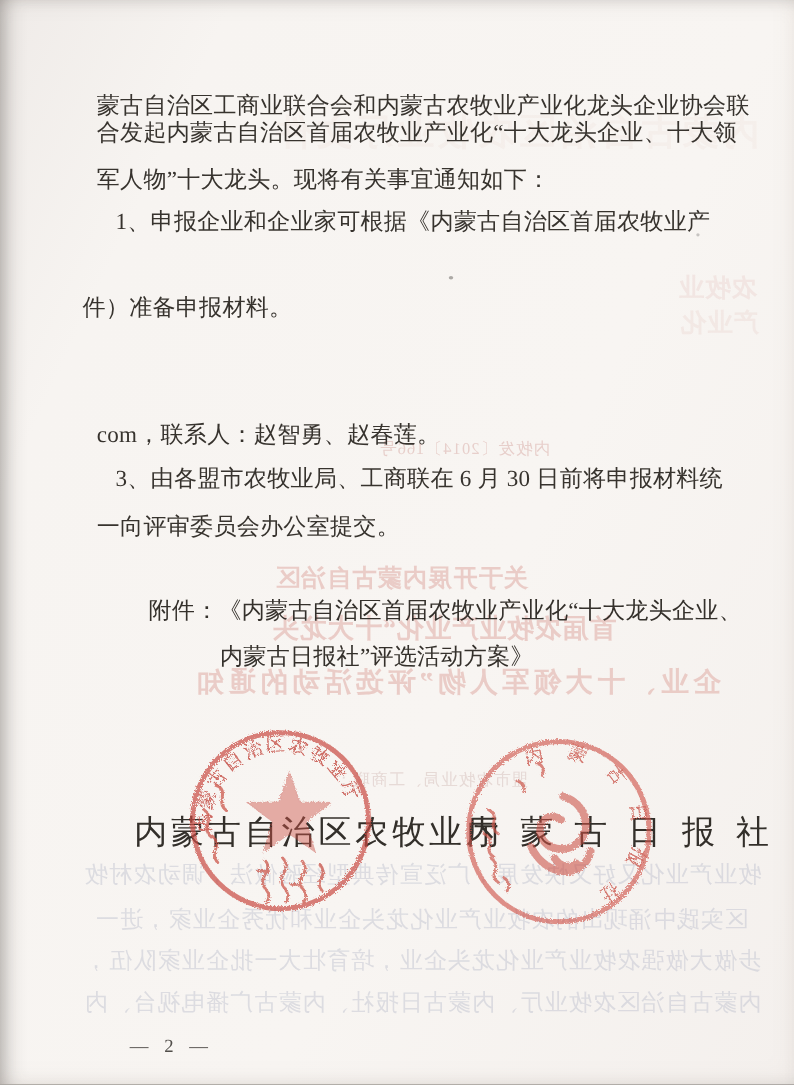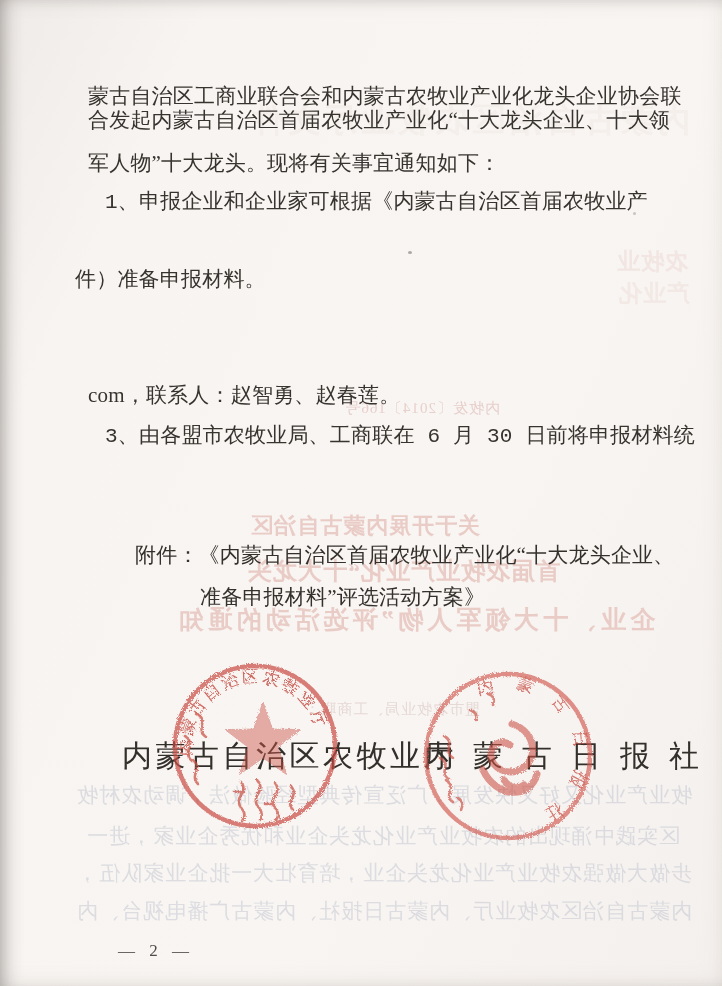--- a/index.html
+++ b/index.html
@@ -8,21 +8,21 @@
     background:linear-gradient(115deg,#efebe8 0%,#f7f4f1 18%,#f8f5f2 60%,#f4f0ed 100%);
     font-family:"Liberation Serif","DejaVu Serif",serif;
   }
   .edge-shadow{
     position:absolute;inset:0;pointer-events:none;
     box-shadow:inset 14px 0 20px -12px rgba(62,56,52,.45),
                inset 0 10px 24px -18px rgba(100,92,86,.35),
                inset -6px -8px 30px -18px rgba(150,130,120,.25);
   }
   .txt{position:absolute;white-space:nowrap;color:#37332e;font-size:21px;letter-spacing:.2px;}
-  .indent{left:105px;font-family:Liberation Mono, monospace;}
+  .indent{left:105px;}
   .att{color:#34302b;text-align:center;}
   .sig{font-size:30px;color:#332f2a;}
   .sig-left{left:122px;top:736px;letter-spacing:3.5px;}
   .sig-right{left:424px;top:736px;letter-spacing:19px;text-align:center;}
   .pagenum{left:118px;top:941px;font-size:17px;color:#514e4a;letter-spacing:5px;}
   
   .bleed{position:absolute;inset:0;transform:scaleX(-1);pointer-events:none;}
   .bleed .txt{letter-spacing:1px;}
   .bleed-title{font-weight:bold;color:#e2b3ad;opacity:.62;}
   .bleed-docnum{font-size:15px;color:#ddb6b1;opacity:.6;top:399px;left:222px;}
@@ -52,23 +52,24 @@
     <div class="txt bleed-gray" style="left:30px;top:897px;">内蒙古自治区农牧业厅、内蒙古日报社、内蒙古广播电视台、内</div>
   </div>
 
   <div class="txt" style="left:88px;top:63px;margin-top:19px;">蒙古自治区工商业联合会和内蒙古农牧业产业化龙头企业协会联</div>
   <div class="txt" style="left:88px;top:106px;">合发起内蒙古自治区首届农牧业产业化“十大龙头企业、十大领</div>
   <div class="txt" style="left:88px;top:149px;">军人物”十大龙头。现将有关事宜通知如下：</div>
   <div class="txt indent" style="top:187px;">1、申报企业和企业家可根据《内蒙古自治区首届农牧业产</div>
   <div class="txt" style="left:75px;top:265px;">件）准备申报材料。</div>
   <div class="txt" style="left:88px;top:381px;text-align:right;">com，联系人：赵智勇、赵春莲。</div>
   <div class="txt indent" style="top:421px;">3、由各盟市农牧业局、工商联在 6 月 30 日前将申报材料统</div>
+  <div class="txt" style="left:88px;top:464px;">一向评审委员会办公室提交。</div>
 
   <div class="txt att" style="left:135px;top:541px;">附件：《内蒙古自治区首届农牧业产业化“十大龙头企业、</div>
-  <div class="txt att" style="left:200px;top:583px;">准备申报材料”评选活动方案》</div>
+  <div class="txt att" style="left:200px;top:583px;">内蒙古日报社”评选活动方案》</div>
 
   <div class="txt sig sig-left">内蒙古自治区农牧业厅</div>
   <div class="txt sig sig-right">内蒙古日报社</div>
 
   <div class="txt pagenum">— 2 —</div>
 
   <svg class="seal" style="left:160px;top:651px;" width="190" height="190" viewBox="-95 -95 190 190">
     <defs>
       <filter id="rough1" x="-15%" y="-15%" width="130%" height="130%">
         <feTurbulence type="fractalNoise" baseFrequency="0.9" numOctaves="2" seed="7" result="n"></feTurbulence>

